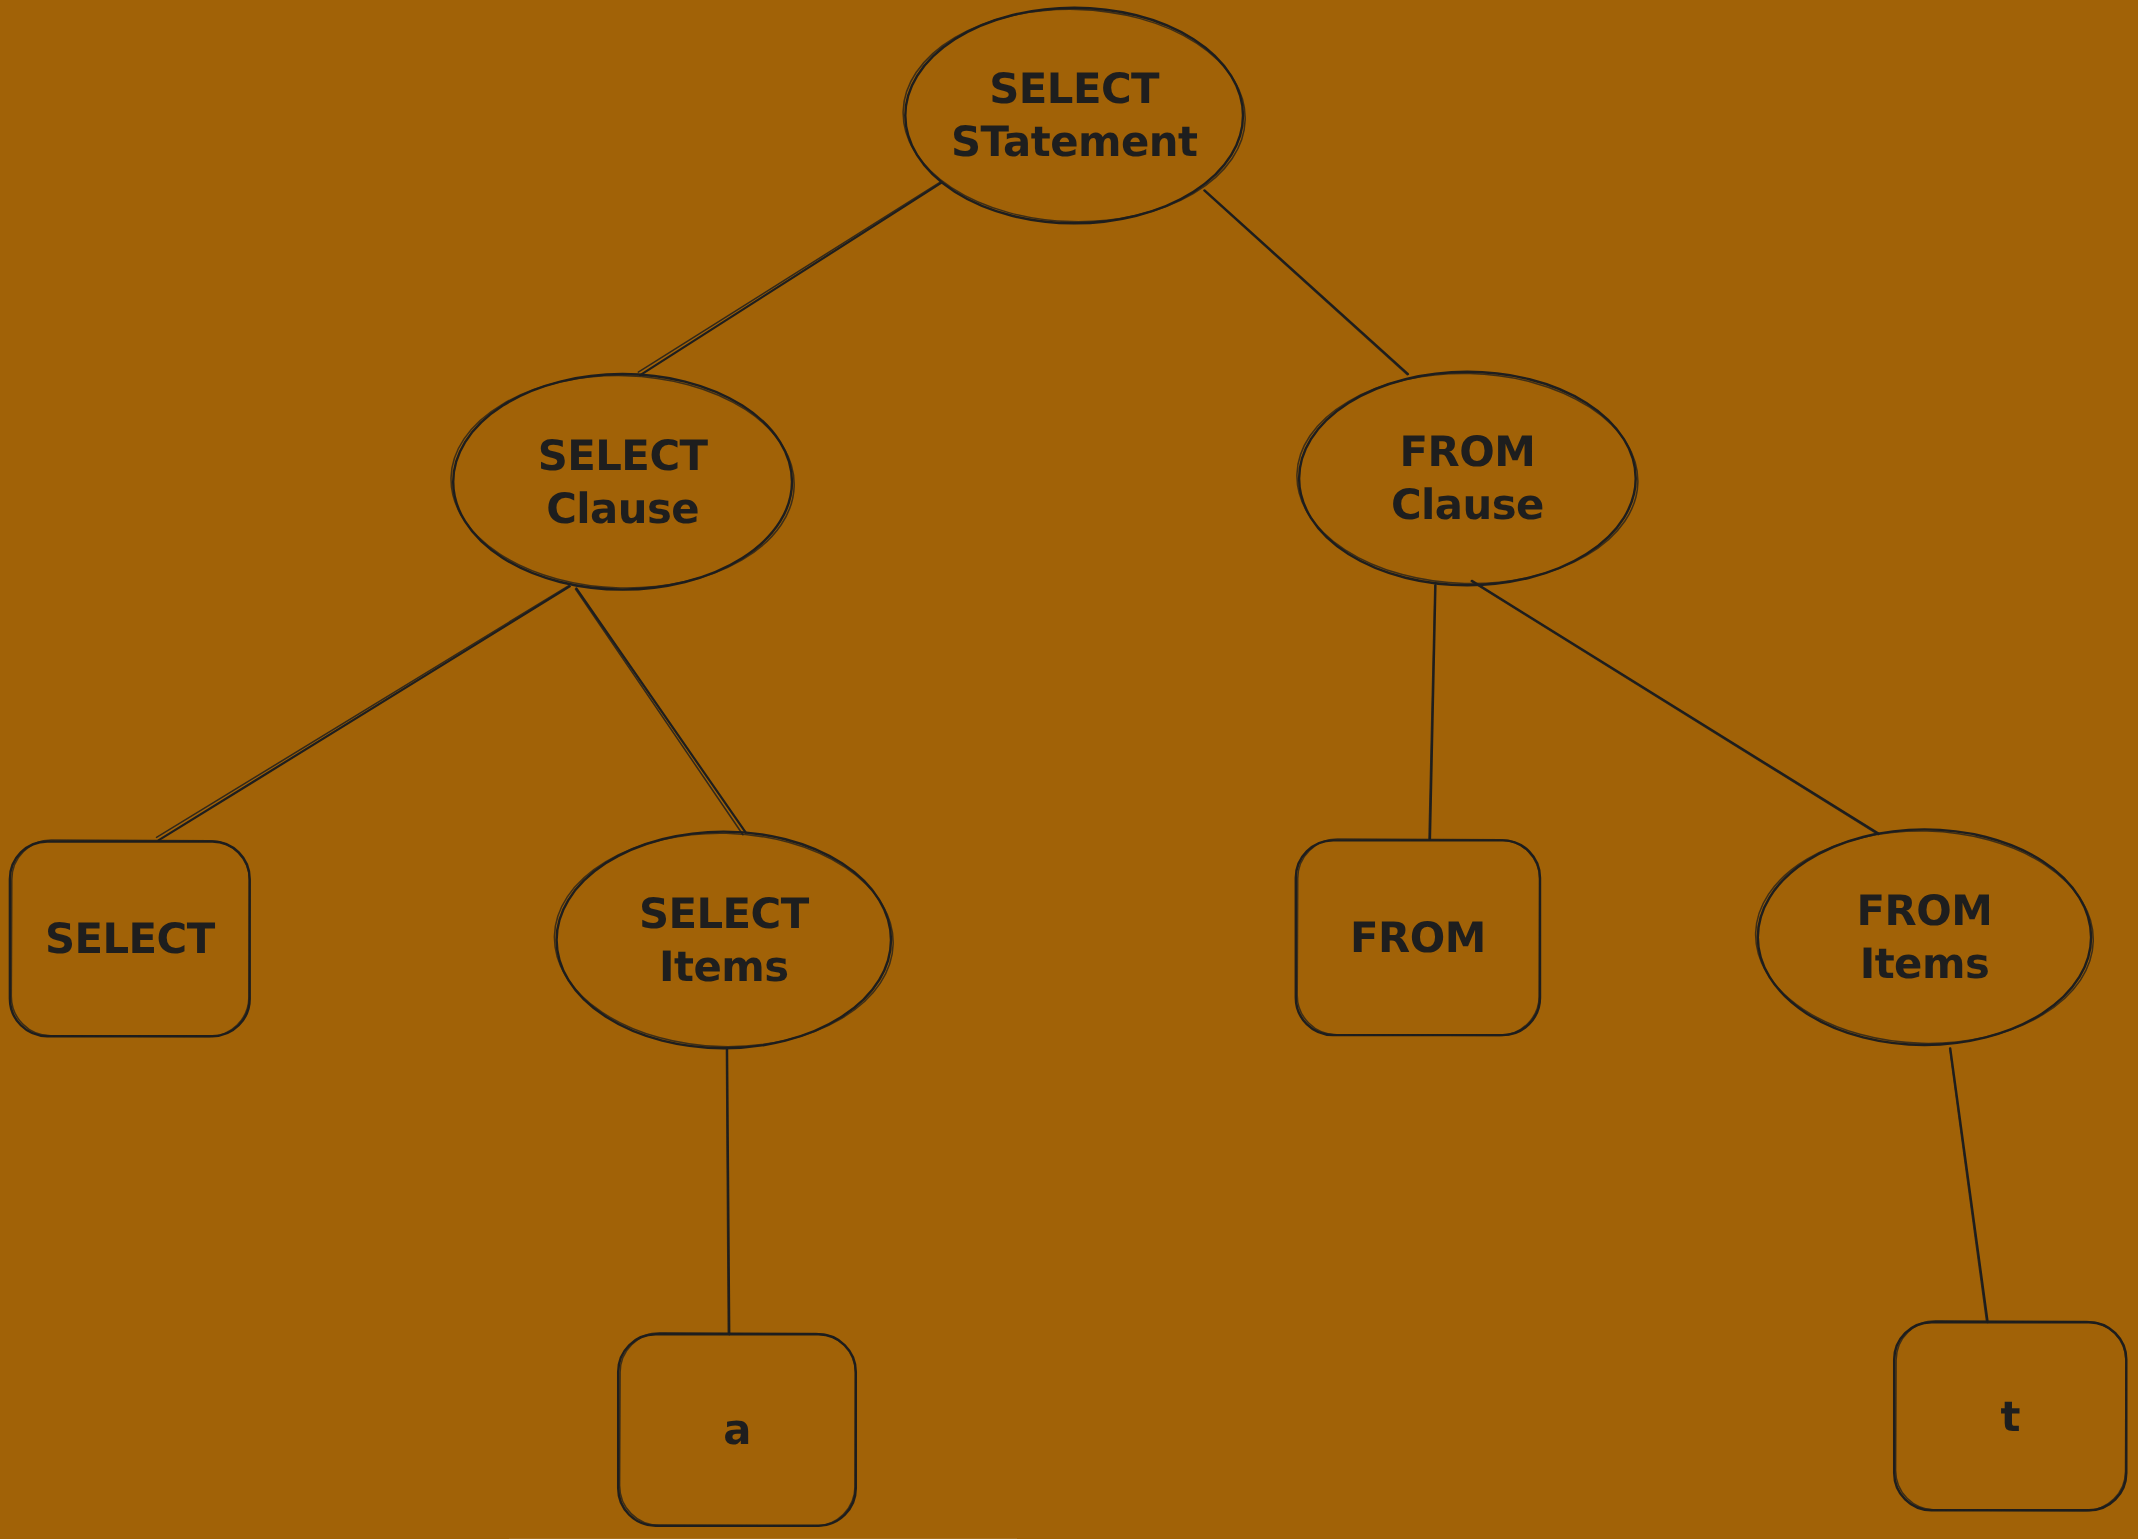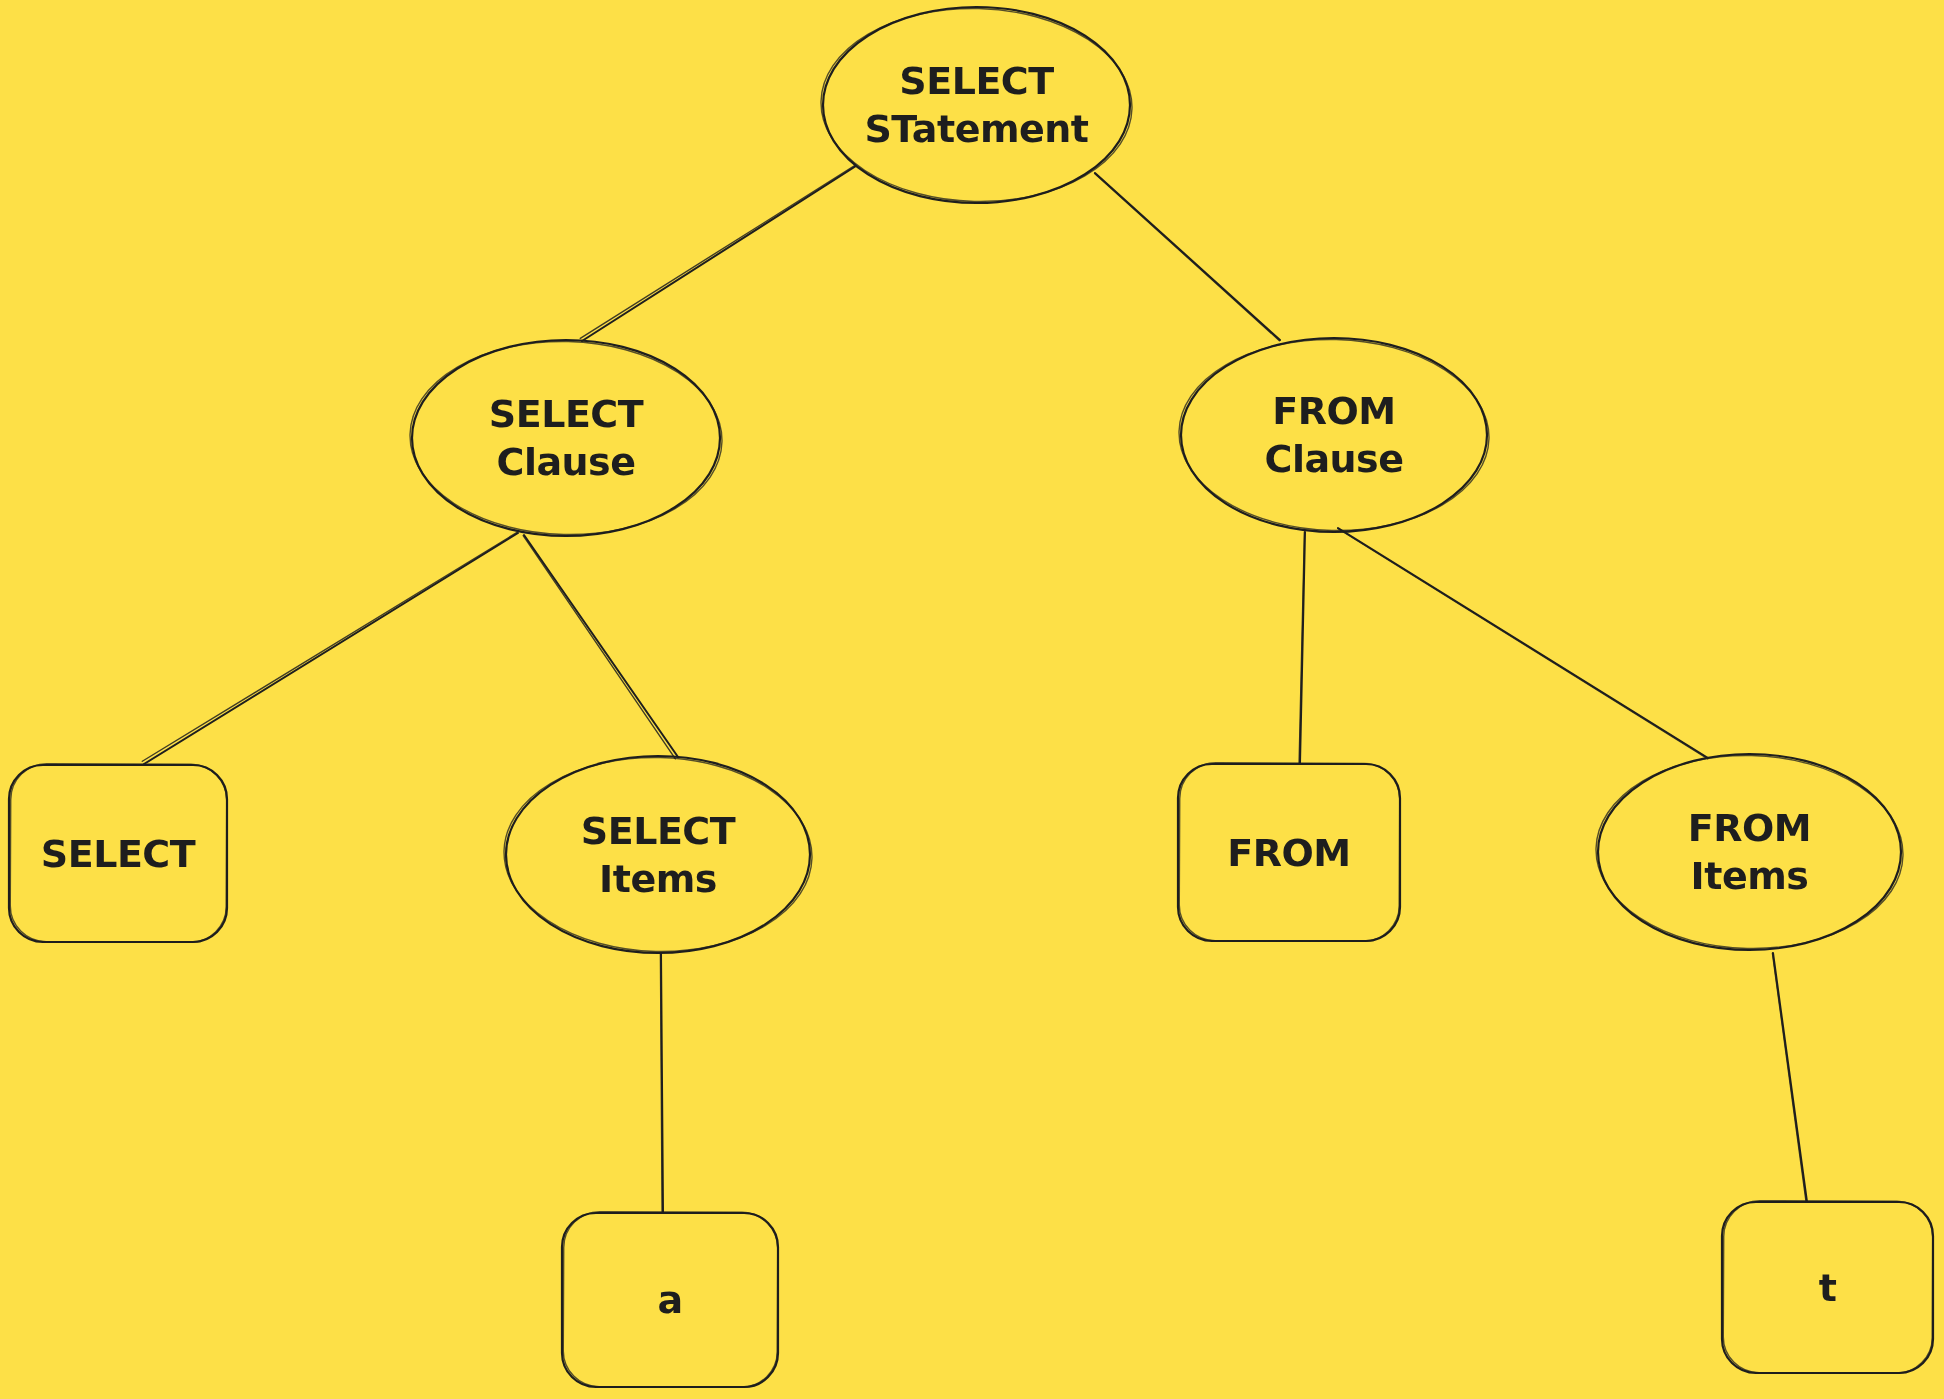--- a/index.html
+++ b/index.html
@@ -7,21 +7,21 @@
     padding: 0;
     background: #f1f3f5;
     width: 1944px;
     height: 1399px;
     overflow: hidden;
   }
   .canvas {
     position: relative;
     width: 1944px;
     height: 1399px;
-    background: #fde047;
+    background: #a16207;
   }
   svg { display: block; }
   .node-shape {
     fill: none;
     stroke: #1e1e1e;
     stroke-width: 2.2;
     stroke-linecap: round;
   }
   .node-shape.ghost {
     stroke-width: 1.4;

